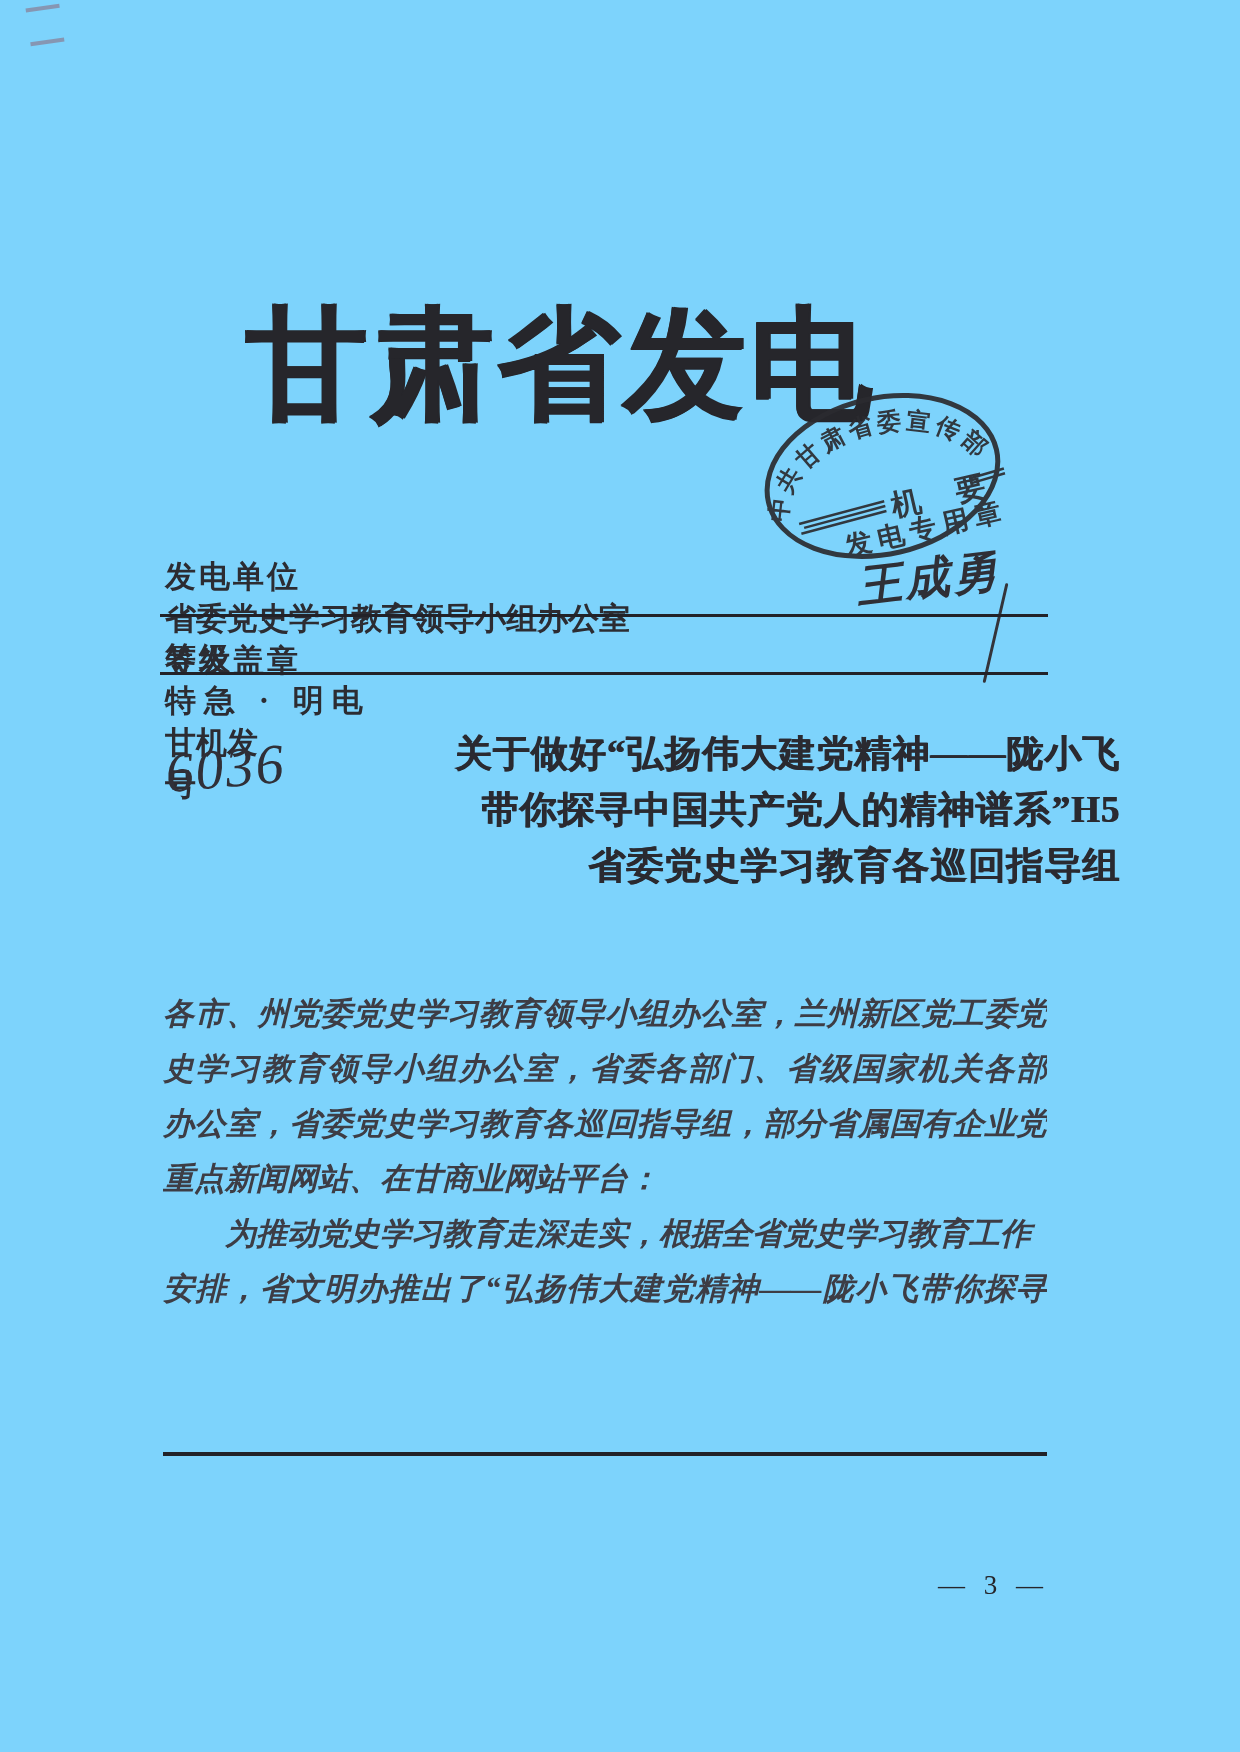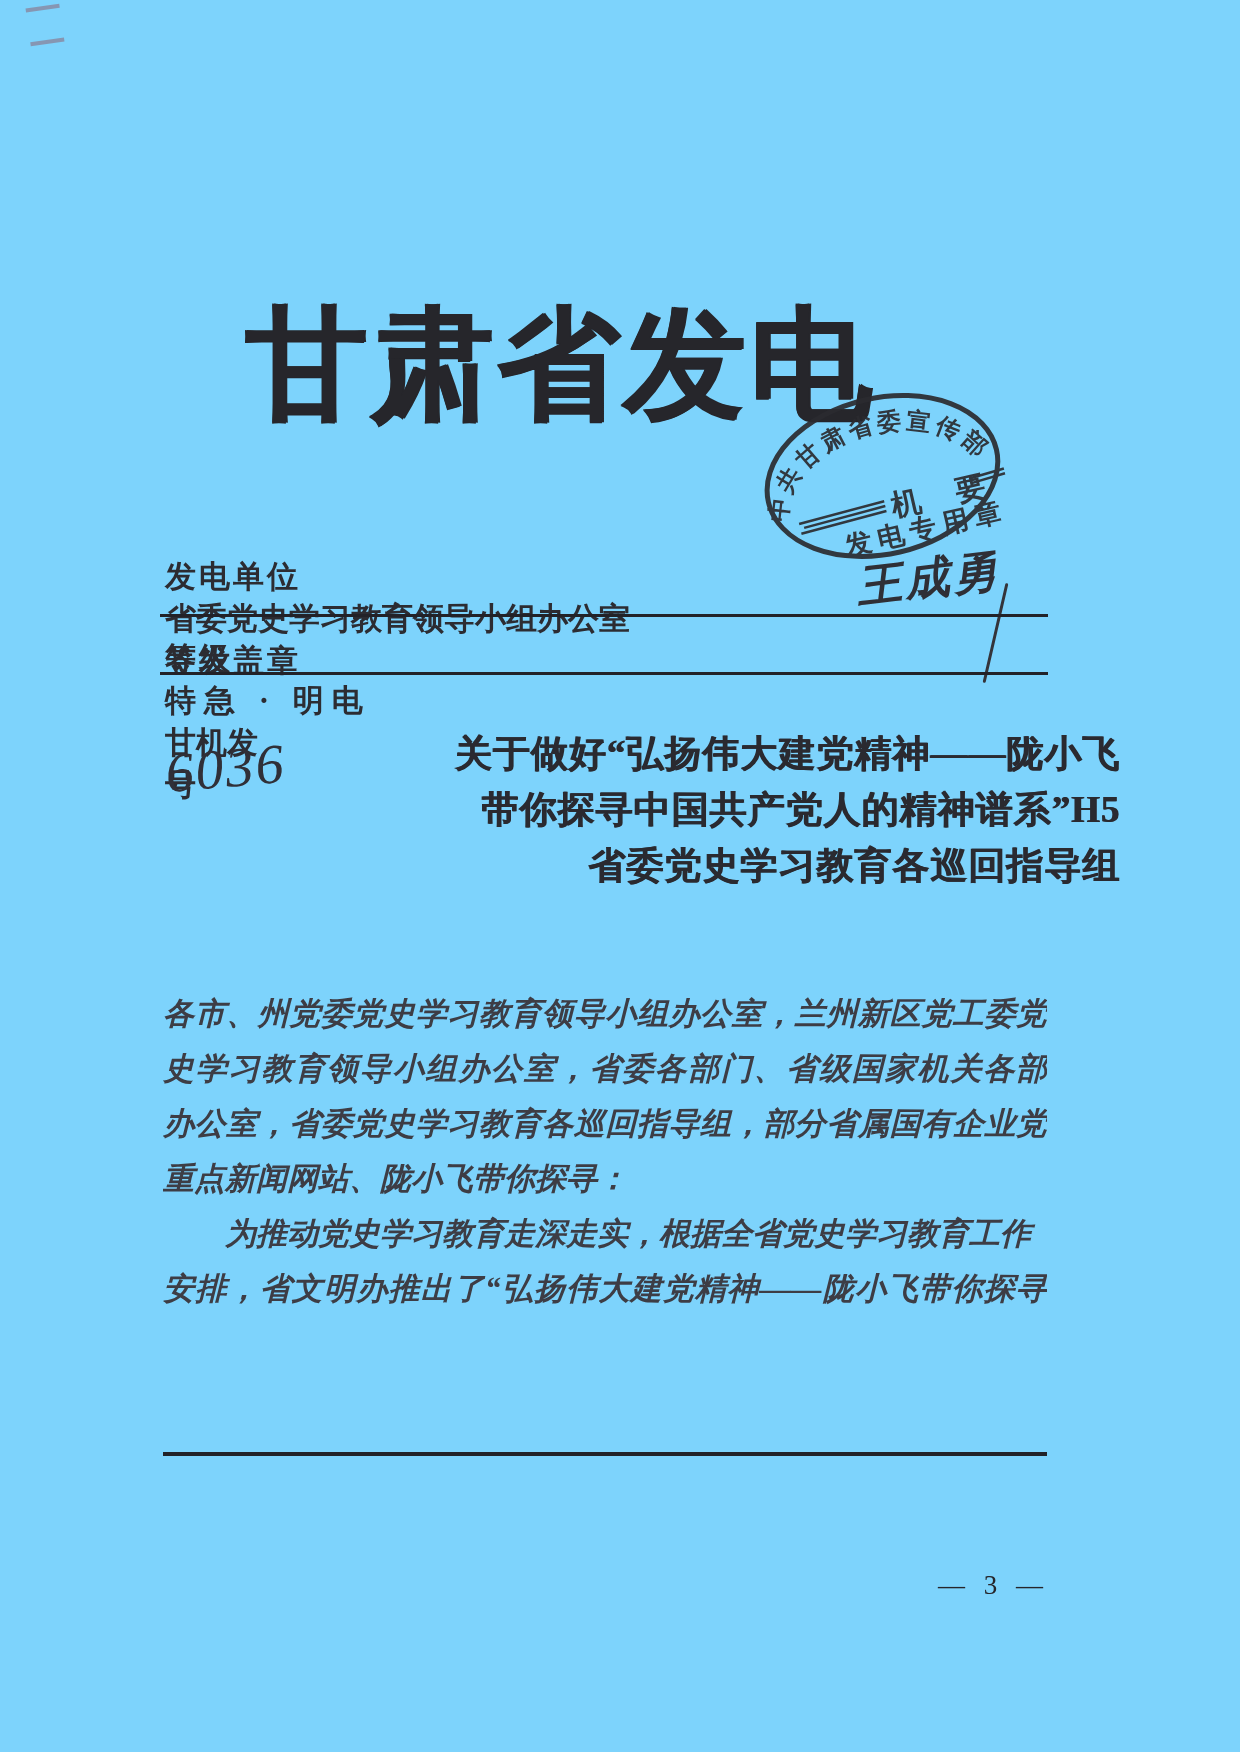--- a/index.html
+++ b/index.html
@@ -138,21 +138,21 @@
   <div class="title-line">关于做好“弘扬伟大建党精神——陇小飞</div>
       <div class="title-line">带你探寻中国共产党人的精神谱系”H5</div>
       <div class="title-line">省委党史学习教育各巡回指导组</div>
     </div>
 
   <div class="body-text">
 
   <div class="body-line justify">各市、州党委党史学习教育领导小组办公室，兰州新区党工委党</div>
       <div class="body-line justify">史学习教育领导小组办公室，省委各部门、省级国家机关各部门、</div>
       <div class="body-line justify">办公室，省委党史学习教育各巡回指导组，部分省属国有企业党</div>
-      <div class="body-line">重点新闻网站、陇小飞带你探寻：</div>
+      <div class="body-line">重点新闻网站、在甘商业网站平台：</div>
       <div class="body-line indent">为推动党史学习教育走深走实，根据全省党史学习教育工作</div>
       <div class="body-line justify">安排，省文明办推出了“弘扬伟大建党精神——陇小飞带你探寻</div>
     </div>
 
   <div class="rule rule-bottom"></div>
 
   <div class="page-number">— 3 —</div>
 
 </div>
 

